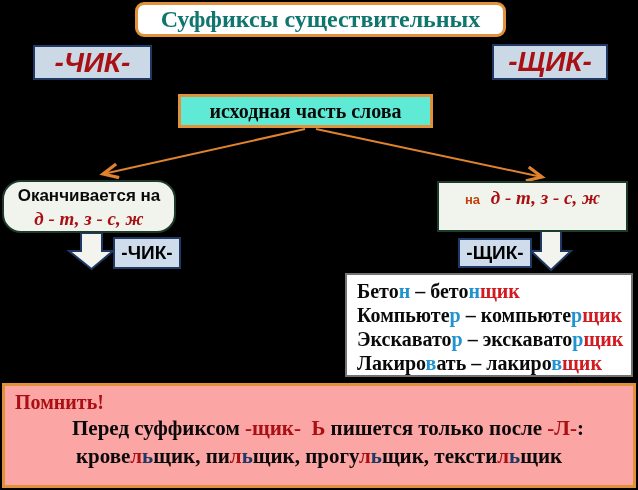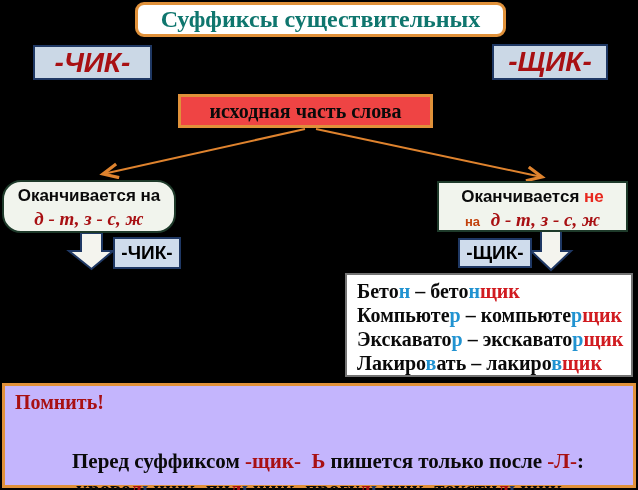--- a/index.html
+++ b/index.html
@@ -6,41 +6,41 @@
   body{width:638px;height:490px;background:#000;position:relative;overflow:hidden;
        font-family:"Liberation Serif",serif;}
   .abs{position:absolute;box-sizing:border-box;}
   .flexc{display:flex;align-items:center;justify-content:center;}
   #title-box{left:135px;top:2px;width:371px;height:35px;background:#fff;
     border:3px solid #E0913A;border-radius:9px;font-weight:bold;font-size:24px;color:#0f766e;}
   .bigsuf{background:#CBD8E6;border:2px solid #1F3864;color:#A81013;
     font-family:"Liberation Sans",sans-serif;font-weight:bold;font-style:italic;font-size:28px;}
   #big-left{left:33px;top:45px;width:119px;height:35px;}
   #big-right{left:492px;top:44px;width:116px;height:36px;}
-  #stem-box{left:178px;top:94px;width:255px;height:34px;background:#ef4444;
+  #stem-box{left:178px;top:94px;width:255px;height:34px;background:#5eead4;
     border:3px solid #E0913A;font-weight:bold;font-size:20px;color:#0a0a0a;}
   .cond{background:#F1F4ED;border:2px solid #1E3A2A;text-align:center;padding-top:3px;}
   #cond-left{left:2px;top:180px;width:174px;height:53px;border-radius:19px;}
   #cond-right{left:437px;top:181px;width:191px;height:51px;}
   .cond .l1{font-family:"Liberation Sans",sans-serif;font-weight:bold;font-size:17px;color:#0a0a0a;line-height:22px;}
   .cond .l2{font-weight:bold;font-size:19px;line-height:24px;}
   .cond .l2 .serif-it{font-style:italic;margin-top:43px;}
   .cond .l2 .sans{font-family:"Liberation Sans",sans-serif;color:#c2410c;font-size:13px;}
   .smallsuf{background:#CFDCEC;border:2px solid #1F3864;
     font-family:"Liberation Sans",sans-serif;font-weight:bold;font-size:19px;}
   #small-left{left:113px;top:237px;width:68px;height:32px;}
   #small-right{left:458px;top:238px;width:74px;height:30px;}
   #example-box{left:345px;top:273px;width:288px;height:104px;background:#fff;
     border:2px solid #737373;padding:4px 0 0 10px;}
   #example-box .exline{font-weight:bold;font-size:20px;line-height:24px;color:#0a0a0a;}
-  #bottom-box{left:2px;top:383px;width:634px;height:105px;background:#c4b5fd;
+  #bottom-box{left:2px;top:383px;width:634px;height:105px;background:#fca5a5;
     border:3px solid #E0913A;padding-top:5px;}
   #reminder-heading{margin-left:10px;font-weight:bold;font-size:20px;}
   .remline{text-align:center;font-weight:bold;font-size:21px;color:#0a0a0a;line-height:28px;}
-  #reminder-rule{text-indent:18px;margin-top:33px;}
+  #reminder-rule{text-indent:18px;}
   svg{position:absolute;left:0;top:0;}
 </style>
 </head>
 <body>
 
 <svg width="638" height="490" viewBox="0 0 638 490">
   <defs>
     <marker id="ah" markerWidth="12" markerHeight="12" refX="8" refY="4" orient="auto">
       <path d="M0.5,0.5 L8,4 L0.5,7.5" fill="none" stroke="#DF832E" stroke-width="1.6"></path>
     </marker>
@@ -65,21 +65,20 @@
 <div id="stem-box" class="abs flexc">
   <span>исходная часть слова</span>
 </div>
 
 <div id="cond-left" class="abs cond">
   <div class="l1"><span>Оканчивается на</span></div>
   <div class="l2"><span class="serif-it" style="color: rgb(168, 16, 19);">д - т, з - с, ж</span></div>
 </div>
 
 <div id="cond-right" class="abs cond">
-  <div class="l1"><span>Оканчивается </span><span style="color: rgb(232, 40, 30);">не</span></div>
   <div class="l2"><span class="sans">на</span><span class="sans">&nbsp;&nbsp; </span><span class="serif-it" style="color: rgb(168, 16, 19);">д - т, з - с, ж</span></div>
 </div>
 
 <div id="small-left" class="abs flexc smallsuf">
   <span>-ЧИК-</span>
 </div>
 <div id="small-right" class="abs flexc smallsuf">
   <span>-ЩИК-</span>
 </div>
 

